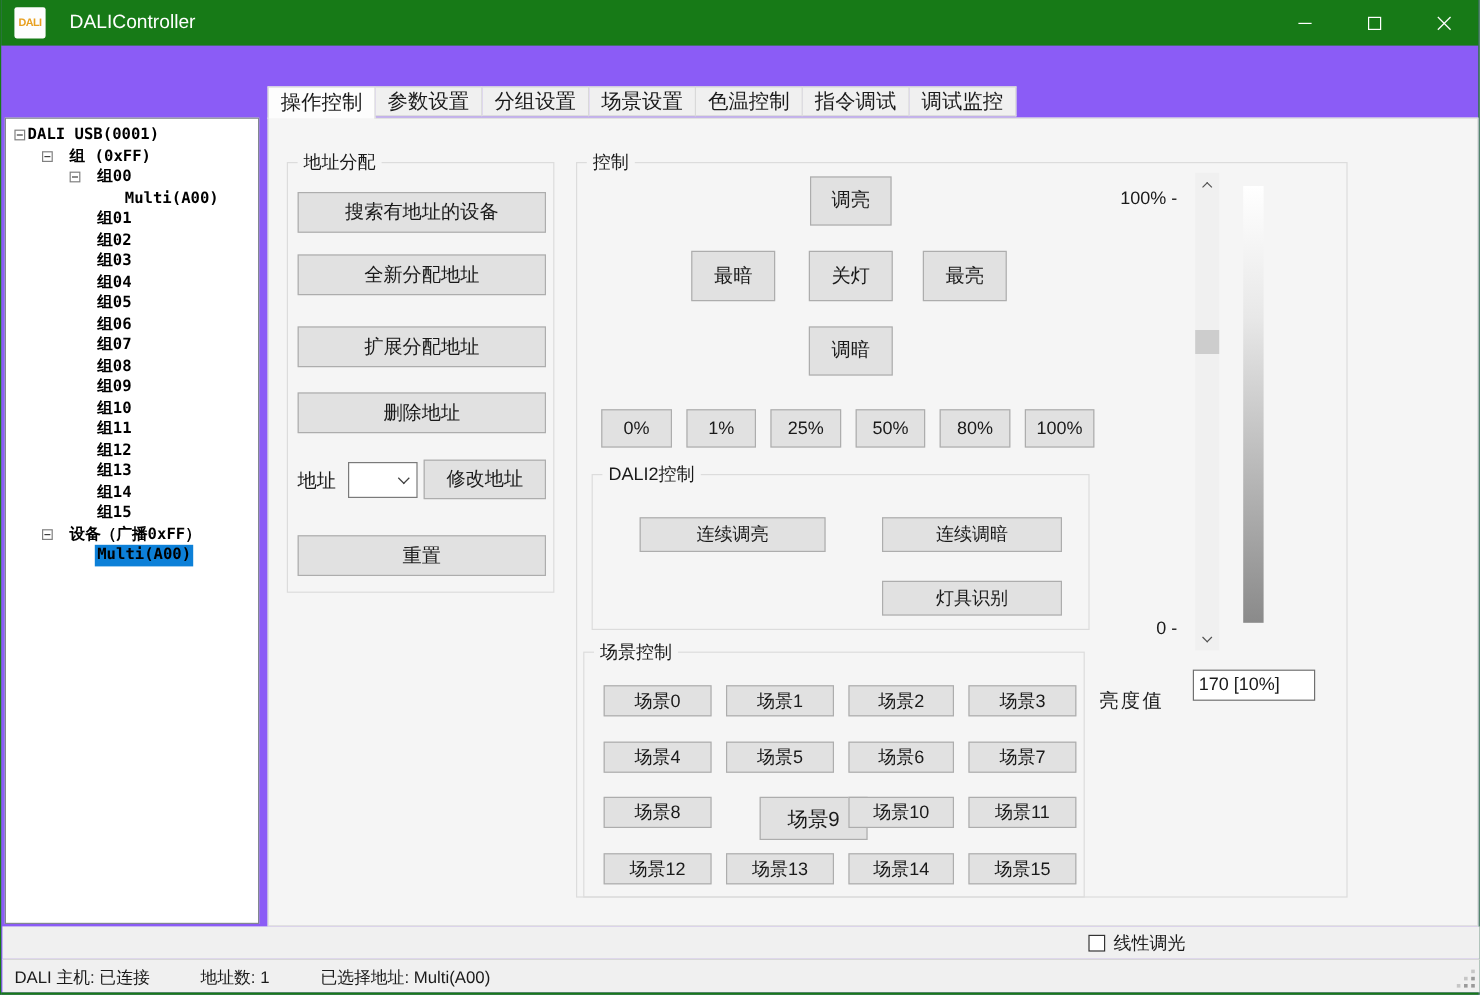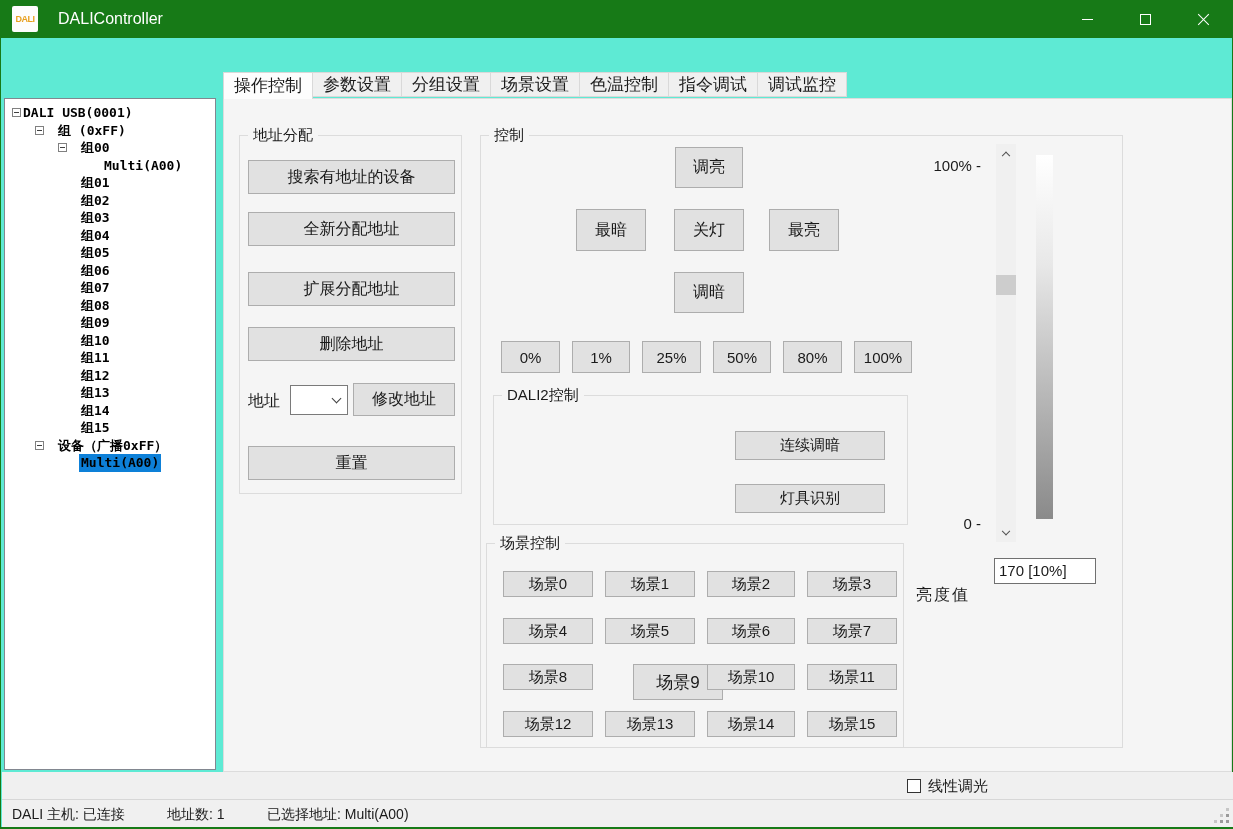--- a/index.html
+++ b/index.html
@@ -1,18 +1,18 @@
 <!DOCTYPE html>
 <html><head>
 <meta charset="utf-8">
 <style>
   * { margin:0; padding:0; box-sizing:border-box; }
   html,body { width:1233px; height:829px; }
   body { font-family:"Liberation Sans","DejaVu Sans",sans-serif; background:#f0f0f0; position:relative; overflow:hidden; }
-  .window { position:absolute; inset:0; border-left:1px solid #177a17; border-right:1px solid #177a17; background:#5eead4; }
+  .window { position:absolute; inset:0; border-left:1px solid #177a17; border-right:1px solid #177a17; background:#8b5cf6; }
 
   
   .titlebar { position:absolute; left:0; top:0; width:100%; height:38px; background:#177a17; display:flex; align-items:center; }
   .app-icon { width:26px; height:26px; margin-left:11px; background:#fdfdfd; border-radius:2px; display:flex; align-items:center; justify-content:center; font-weight:bold; font-size:9px; color:#e8a020; letter-spacing:-0.5px; }
   .title-text { color:#ffffff; font-size:16px; margin-left:20px; }
   .win-controls { margin-left:auto; display:flex; height:100%; }
   .win-btn { width:58px; height:100%; display:flex; align-items:center; justify-content:center; }
   .glyph-min { width:11px; border-top:1px solid #fff; display:block; }
   .glyph-max { width:11px; height:11px; border:1px solid #fff; display:block; }
   .glyph-close { position:relative; width:13px; height:13px; display:block; }
@@ -64,21 +64,21 @@
   
   .lab-max { position:absolute; left:400px; top:21px; width:100px; text-align:right; font-size:15px; color:#1a1a1a; }
   .lab-min { position:absolute; left:400px; top:379px; width:100px; text-align:right; font-size:15px; color:#1a1a1a; }
   .vscroll { position:absolute; left:515px; top:8px; width:20px; height:398px; background:#f0f0f0; }
   .sb-arrow { position:absolute; left:0; width:20px; height:17px; display:flex; align-items:center; justify-content:center; }
   .sb-up { top:0; } .sb-down { bottom:0; }
   .chev-up { width:6px; height:6px; border-left:1px solid #505050; border-top:1px solid #505050; transform:rotate(45deg) translate(2px,2px); }
   .chev-down { width:6px; height:6px; border-right:1px solid #505050; border-bottom:1px solid #505050; transform:rotate(45deg) translate(-2px,-2px); }
   .sb-thumb { position:absolute; left:0; top:131px; width:20px; height:20px; background:#cdcdcd; }
   .gradbar { position:absolute; left:555px; top:19px; width:17px; height:364px; background:linear-gradient(to bottom,#ffffff 0%,#e8e8e8 30%,#8a8a8a 100%); }
-  .bright-label { position:absolute; left:405px; top:449px; width:95px; text-align:left; font-size:16px; color:#1a1a1a; letter-spacing:2px; padding-left:30px; }
+  .bright-label { position:absolute; left:405px; top:438px; width:95px; text-align:left; font-size:16px; color:#1a1a1a; letter-spacing:2px; padding-left:30px; }
   .bright-value { position:absolute; left:513px; top:422px; width:102px; height:26px; background:#fff; border:1px solid #707070; font-size:15px; color:#1a1a1a; line-height:24px; padding-left:4px; }
 
   
   .footer-row { position:absolute; left:1px; top:772px; width:1231px; height:27px; background:#f0f0f0; }
   .chkbox { position:absolute; left:905px; top:7px; width:14px; height:14px; background:#fff; border:1px solid #333; }
   .chklabel { position:absolute; left:926px; top:5px; font-size:15px; color:#1a1a1a; }
 
   
   .statusbar { position:absolute; left:1px; top:799px; width:1231px; height:28px; background:#f0f0f0; border-top:1px solid #d7d7d7; font-size:14px; color:#1a1a1a; }
   .st1 { position:absolute; left:10px; top:6px; }
@@ -172,20 +172,21 @@
 
       <div class="btn" style="left:20px; top:205px; width:59px; height:32px; font-size:15px;">0%</div>
       <div class="btn" style="left:91px; top:205px; width:58px; height:32px; font-size:15px;">1%</div>
       <div class="btn" style="left:161px; top:205px; width:59px; height:32px; font-size:15px;">25%</div>
       <div class="btn" style="left:232px; top:205px; width:58px; height:32px; font-size:15px;">50%</div>
       <div class="btn" style="left:302px; top:205px; width:59px; height:32px; font-size:15px;">80%</div>
       <div class="btn" style="left:373px; top:205px; width:58px; height:32px; font-size:15px;">100%</div>
 
       <div class="gbox dali2-box">
         <div class="gtitle">DALI2控制</div>
+        <div class="btn" style="left:39px; top:35px; width:155px; height:29px; font-size:15px;">连续调亮</div>
         <div class="btn" style="left:241px; top:35px; width:150px; height:29px; font-size:15px;">连续调暗</div>
         <div class="btn" style="left:241px; top:88px; width:150px; height:29px; font-size:15px;">灯具识别</div>
       </div>
 
       <div class="gbox scene-box">
         <div class="gtitle">场景控制</div>
         <div class="btn" style="left:16px;  top:27px;  width:90px; height:26px; font-size:15px;">场景0</div>
         <div class="btn" style="left:118px; top:27px;  width:90px; height:26px; font-size:15px;">场景1</div>
         <div class="btn" style="left:220px; top:27px;  width:88px; height:26px; font-size:15px;">场景2</div>
         <div class="btn" style="left:320px; top:27px;  width:90px; height:26px; font-size:15px;">场景3</div>

